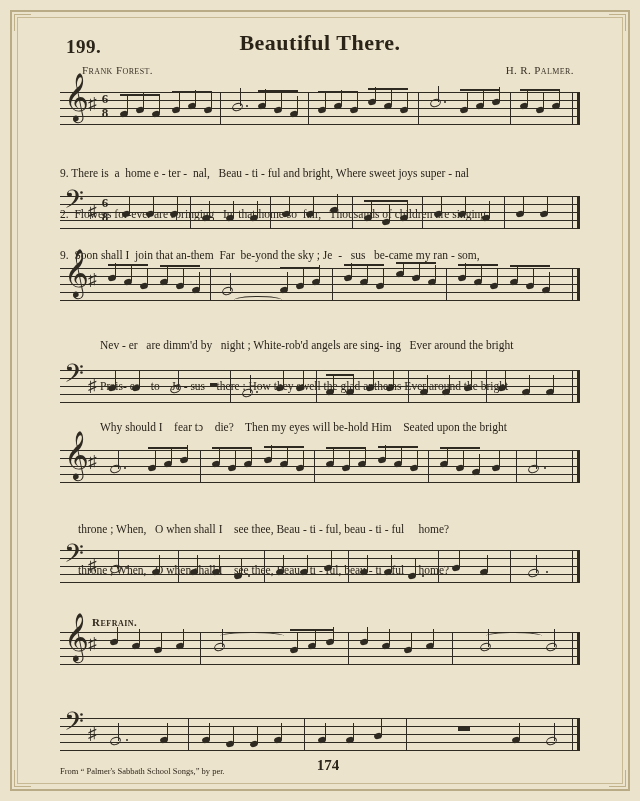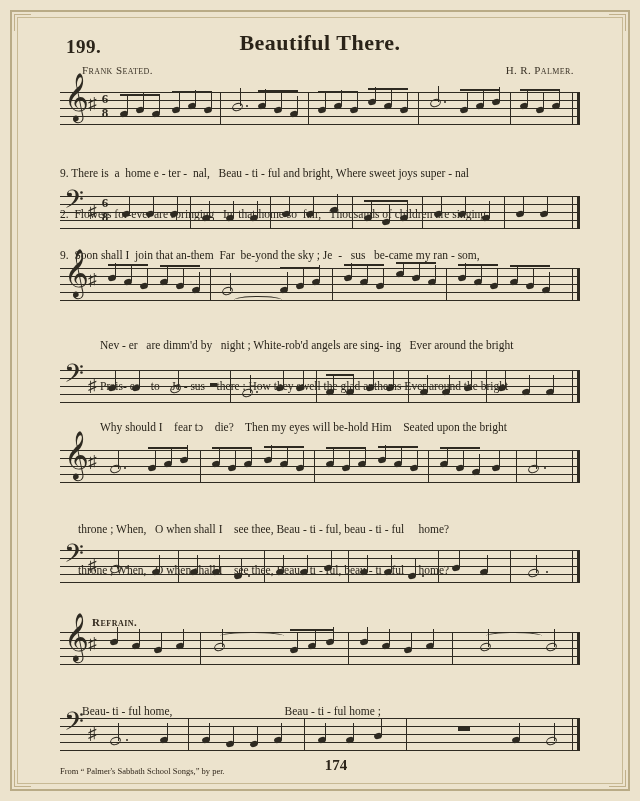--- a/index.html
+++ b/index.html
@@ -223,21 +223,21 @@
   .credit {
     position: absolute;
     left: 30px;
     bottom: 8px;
     font-size: 8.5px;
     color: #33291d;
   }
   .page-number {
     position: absolute;
     width: 580px;
-    left: 16px;
+    left: 8px;
     bottom: 0px;
     text-align: center;
     font-size: 15px;
     font-weight: bold;
     color: #2b2419;
   }
   .slur {
     position: absolute;
     border-top: 1.3px solid #2e2a21;
     border-radius: 50%;
@@ -253,21 +253,21 @@
   <div class="frame-inner"></div>
   <div class="corner tl"></div>
   <div class="corner tr"></div>
   <div class="corner bl"></div>
   <div class="corner br"></div>
 
   <div class="content">
 
     <div class="hymn-number">199.</div>
     <div class="hymn-title">Beautiful There.</div>
-    <div class="author-left">Frank Seated.</div>
+    <div class="author-left">Frank Forest.</div>
     <div class="author-right">H. R. Palmer.</div>
 
     <div class="system" style="top:62px;">
       <div class="staff">
         <div class="line l1"></div>
           <div class="line l2"></div>
           <div class="line l3"></div>
           <div class="line l4"></div>
           <div class="line l5"></div>
         <div class="clef">𝄞</div>
@@ -708,21 +708,20 @@
         <div class="note open" style="left:420px; top:17px;"></div>
           <div class="stem" style="left:428px; top:3px; height:18px;"></div>
         <div class="slur" style="left:426px; top:6px; width:56px;"></div>
         <div class="note open" style="left:486px; top:17px;"></div>
           <div class="stem" style="left:494px; top:3px; height:18px;"></div>
         <div class="endbar" style="left:512px;"></div>
       </div>
     </div>
 
     <div class="lyric-block" style="top:654px; left:52px; width:510px;">
-      <span class="lyric-line">Beau- ti - ful home,                                       Beau - ti - ful home ;</span>
     </div>
 
     <div class="system" style="top:688px;">
       <div class="staff">
         <div class="line l1"></div>
           <div class="line l2"></div>
           <div class="line l3"></div>
           <div class="line l4"></div>
           <div class="line l5"></div>
         <div class="clef bass">𝄢</div>

